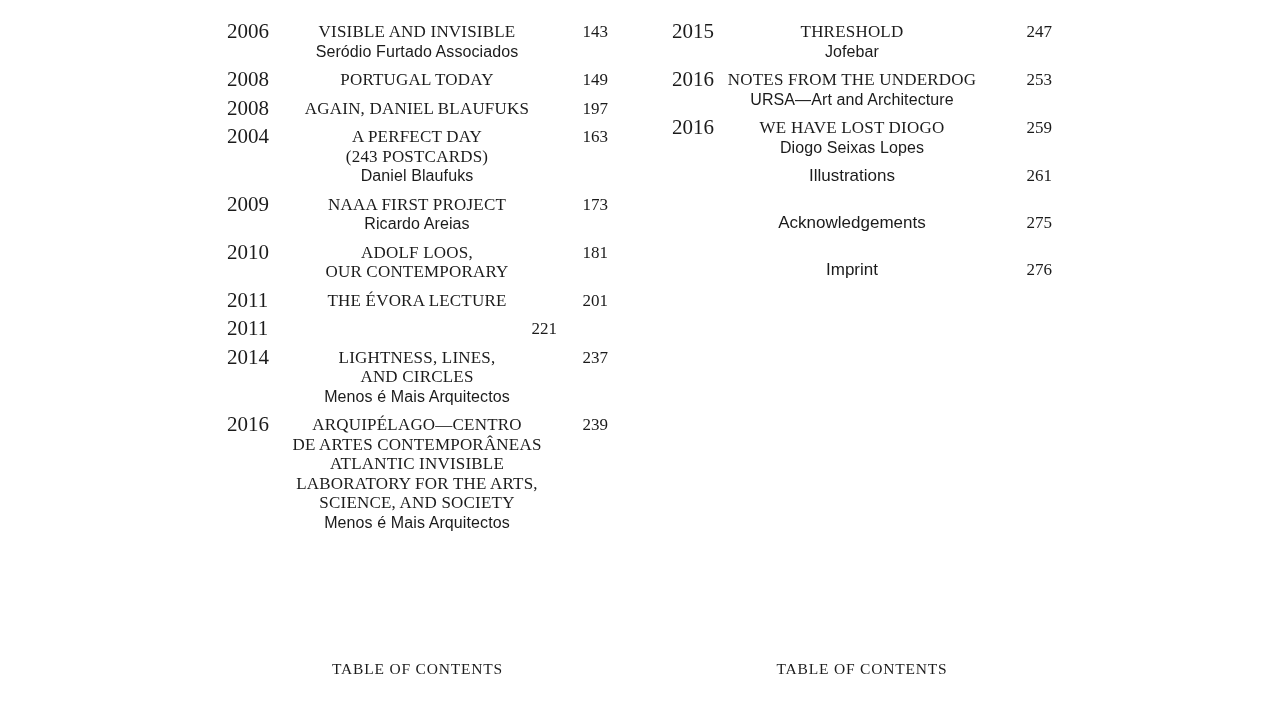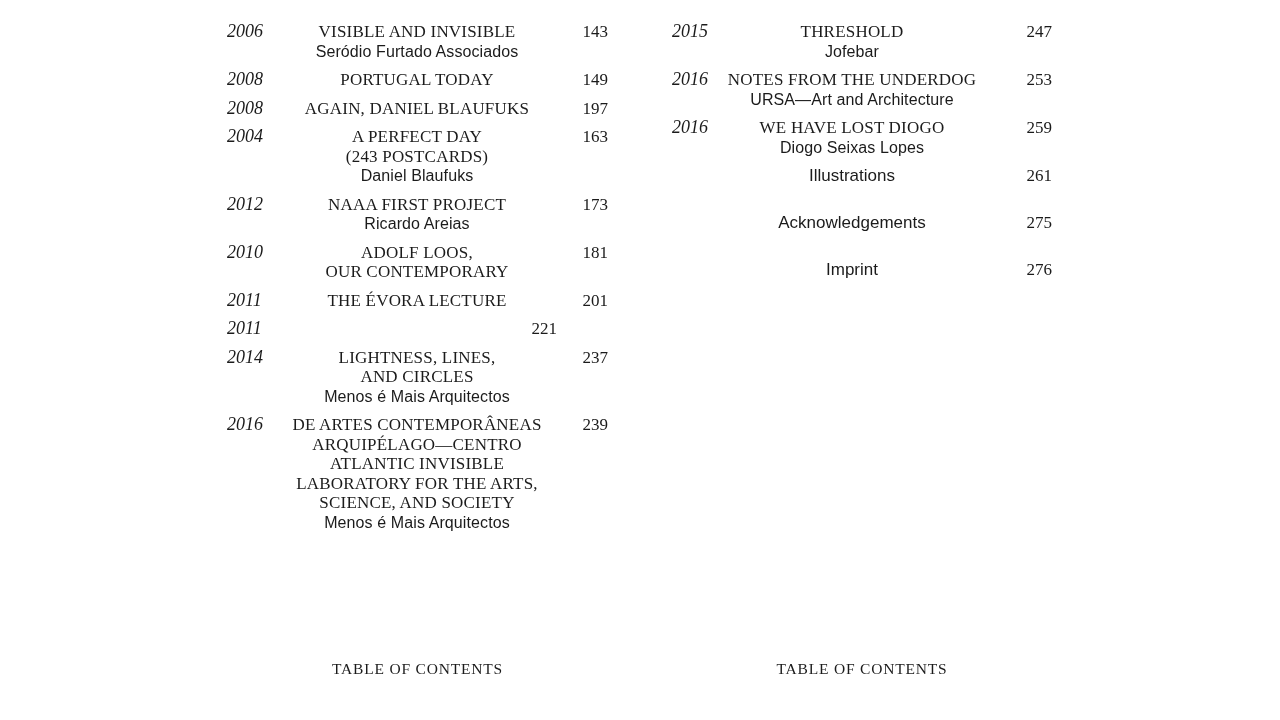--- a/index.html
+++ b/index.html
@@ -24,23 +24,22 @@
 
   .entry {
     display: grid;
     margin-bottom: 9px;
   }
   #left-page  .entry { grid-template-columns: 50px 280px 51px; }
   #right-page .entry { grid-template-columns: 50px 260px 70px; }
 
   .year {
     text-align: left;
-    font-size: 18px;
-    line-height: 19.5px;
-    font-style: italic;
+    font-size: 21px;
+    line-height: 19.5px;
   }
   .pagenum {
     text-align: right;
     font-size: 17px;
     line-height: 19.5px;
   }
   .title { text-align: center; }
   .caps {
     font-size: 17px;
     line-height: 19.5px;
@@ -99,21 +98,21 @@
     <div class="entry">
       <div class="year">2004</div>
       <div class="title">
         <div class="caps">A PERFECT DAY</div>
         <div class="caps">(243 POSTCARDS)</div>
         <div class="sans">Daniel Blaufuks</div>
       </div>
       <div class="pagenum">163</div>
     </div>
     <div class="entry">
-      <div class="year">2012</div>
+      <div class="year">2009</div>
       <div class="title">
         <div class="caps">NAAA FIRST PROJECT</div>
         <div class="sans">Ricardo Areias</div>
       </div>
       <div class="pagenum">173</div>
     </div>
     <div class="entry">
       <div class="year">2010</div>
       <div class="title">
         <div class="caps">ADOLF LOOS,</div>
@@ -137,22 +136,22 @@
       <div class="title">
         <div class="caps">LIGHTNESS, LINES,</div>
         <div class="caps">AND CIRCLES</div>
         <div class="sans">Menos é Mais Arquitectos</div>
       </div>
       <div class="pagenum">237</div>
     </div>
     <div class="entry">
       <div class="year">2016</div>
       <div class="title">
+        <div class="caps">ARQUIPÉLAGO—CENTRO</div>
         <div class="caps">DE ARTES CONTEMPORÂNEAS</div>
-        <div class="caps">ARQUIPÉLAGO—CENTRO</div>
         <div class="caps">ATLANTIC INVISIBLE</div>
         <div class="caps">LABORATORY FOR THE ARTS,</div>
         <div class="caps">SCIENCE, AND SOCIETY</div>
         <div class="sans">Menos é Mais Arquitectos</div>
       </div>
       <div class="pagenum">239</div>
     </div>
   </div>
 <div id="right-page" class="page">
     <div class="entry">

